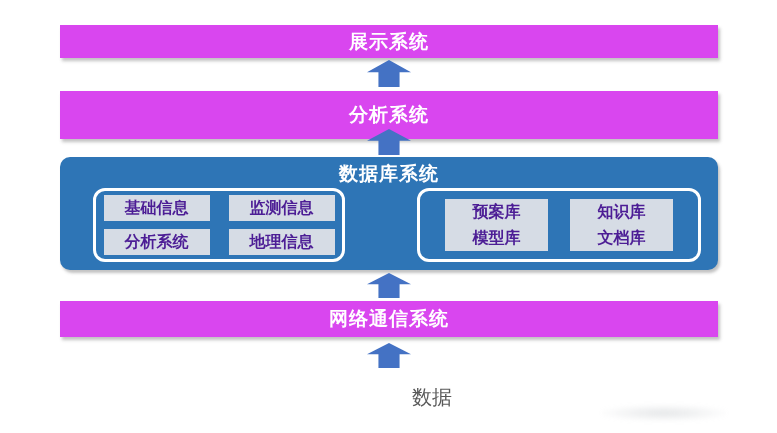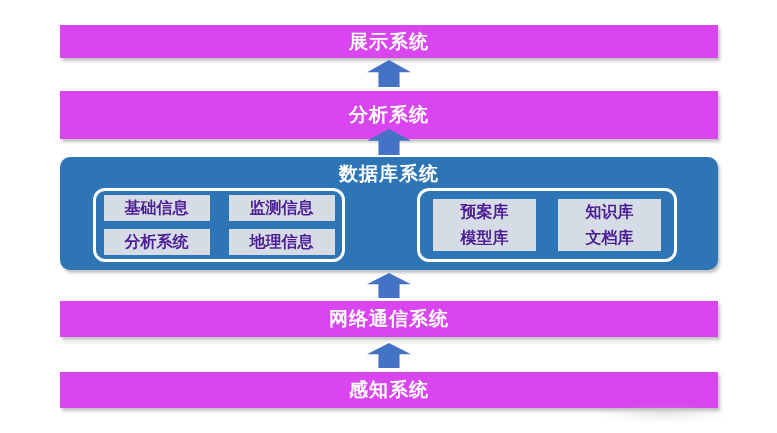--- a/index.html
+++ b/index.html
@@ -72,21 +72,21 @@
   }
   .group-info {
     left: 33px;
     width: 252px;
     grid-template-columns: repeat(2, 106px);
     grid-auto-rows: 26px;
     gap: 8px 19px;
   }
   .group-library {
     left: 357px;
-    width: 260px;
+    width: 284px;
     grid-template-columns: repeat(2, 103px);
     grid-auto-rows: 26px;
     gap: 0 22px;
   }
   .cell {
     background: #D6DCE5;
     color: #4c1d95;
     font-size: 16px;
     font-weight: bold;
     display: flex;
@@ -165,19 +165,16 @@
 
   <div class="up-arrow arrow-3"></div>
 
   <div class="bar bar-network">
     <span class="bar-label">网络通信系统</span>
   </div>
 
   <div class="up-arrow arrow-4"></div>
   <span class="arrow-label">数据</span>
 
-  <div class="bar bar-perception">
-    <span class="bar-label">感知系统</span>
-  </div>
 
   <div class="smudge"></div>
 
 </div>
 
 </body></html>

